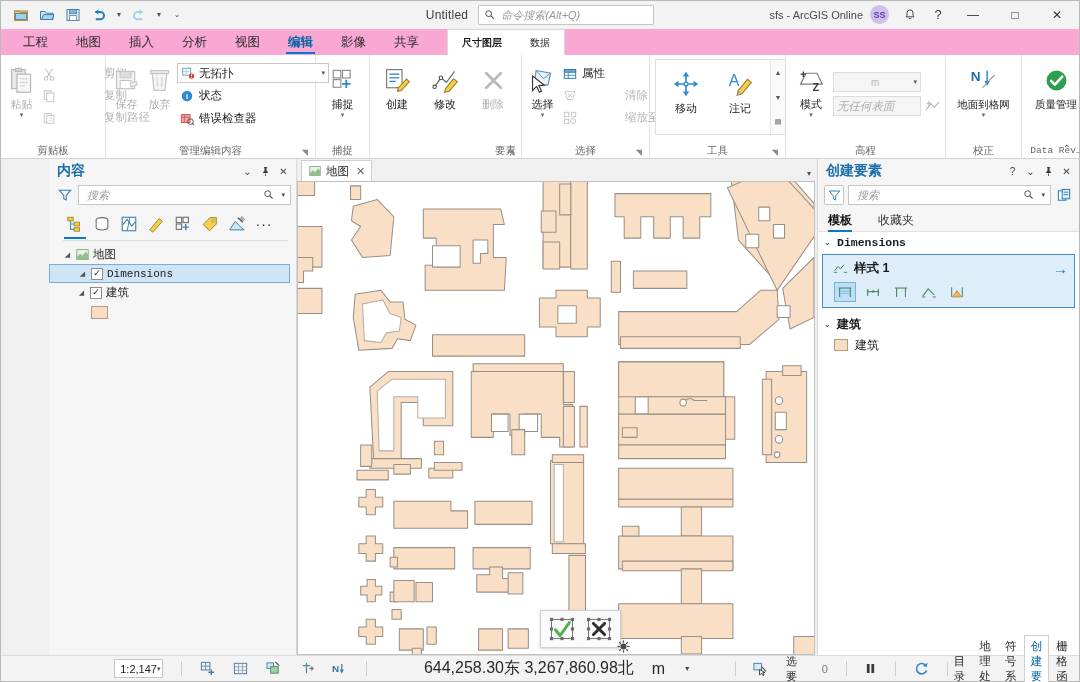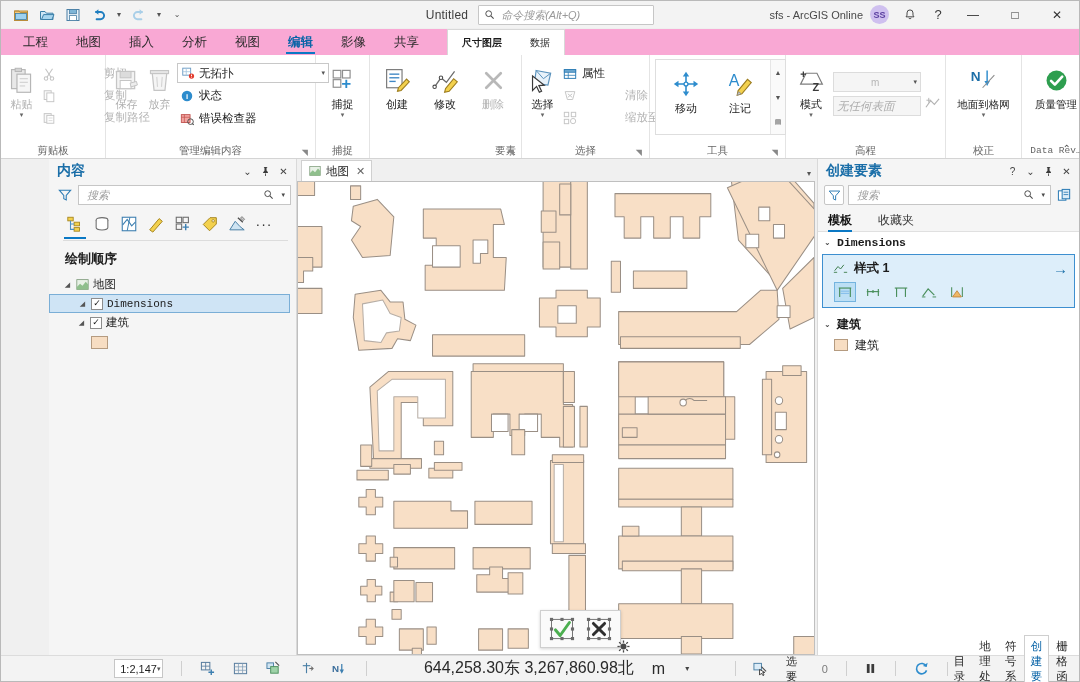--- a/index.html
+++ b/index.html
@@ -691,21 +691,21 @@
           </div>
           <div class="lbl">模式</div>
           <div class="drop">▾</div>
         </div>
         <div class="smallcol" style="gap:4px;padding-top:12px;">
           <div class="combo dis" style="width:88px;">
             <span></span>
             <span style="margin-left:auto;font-size:10px;color:#b5b5b5;">m</span>
             <span class="cb-caret">▾</span>
           </div>
-          <div style="display:flex;align-items:flex-start;gap:4px;">
+          <div style="display:flex;align-items:center;gap:4px;">
             <div class="combo dis" style="width:88px;font-style:italic;">
               <span>无任何表面</span>
             </div>
             <svg width="15" height="15" viewBox="0 0 16 16">
                 <path d="M1 12 L6 5 L10 9 L15 3" fill="none" stroke="#b3b3b3" stroke-width="1.2"></path>
                 <path d="M4 2 v5 M1.5 4.5 h5" stroke="#b3b3b3" stroke-width="1"></path>
               </svg>
           </div>
         </div>
       </div>
@@ -829,21 +829,20 @@
               <path d="M2 16.5 L8 7 L13.5 13 L18 16.5 Z" fill="#cfe4f2" stroke="#4a7fa5" stroke-width="1.1"></path>
               <path d="M11 3 L16.5 8" stroke="#4a4a4a" stroke-width="1.4"></path>
               <path d="M15.5 1.8 L18.4 4.7 L16.8 6.3 L13.9 3.4 Z" fill="#cccccc" stroke="#6e6e6e" stroke-width=".9"></path>
             </svg>
         </div>
         <div class="ctool" style="font-size:14px;color:#333;letter-spacing:1px;">···</div>
       </div>
       <div class="ctool-sep"></div>
 
       <div class="tree-wrap">
-        <div class="tree-heading">绘制顺序</div>
 
         <div class="tnode">
           <span class="expander">◢</span>
           <svg width="13" height="13" viewBox="0 0 16 16">
               <rect x="1" y="2" width="14" height="12" fill="#e8f1e6" stroke="#7d9a7a" stroke-width="1"></rect>
               <path d="M1 11 L5 7 L8 9.5 L12 4.5 L15 8 V14 H1 Z" fill="#8fbf8c"></path>
             </svg>
           <span>地图</span>
         </div>
 

